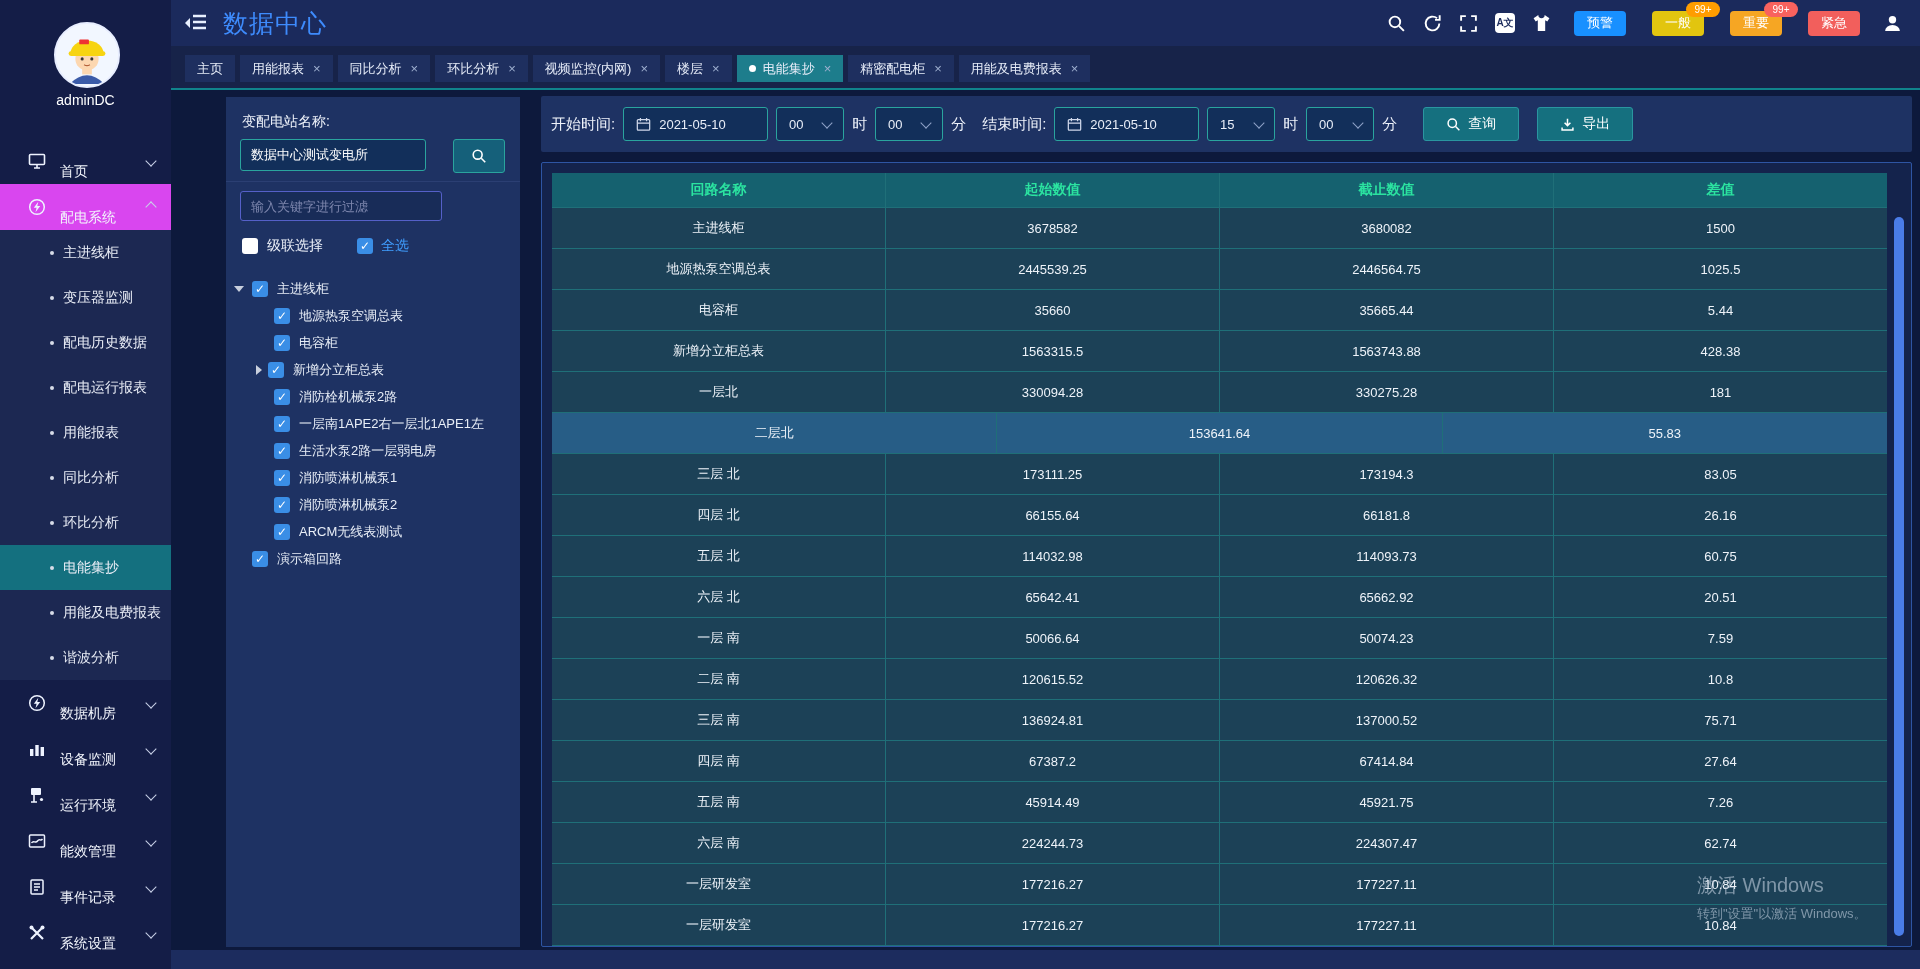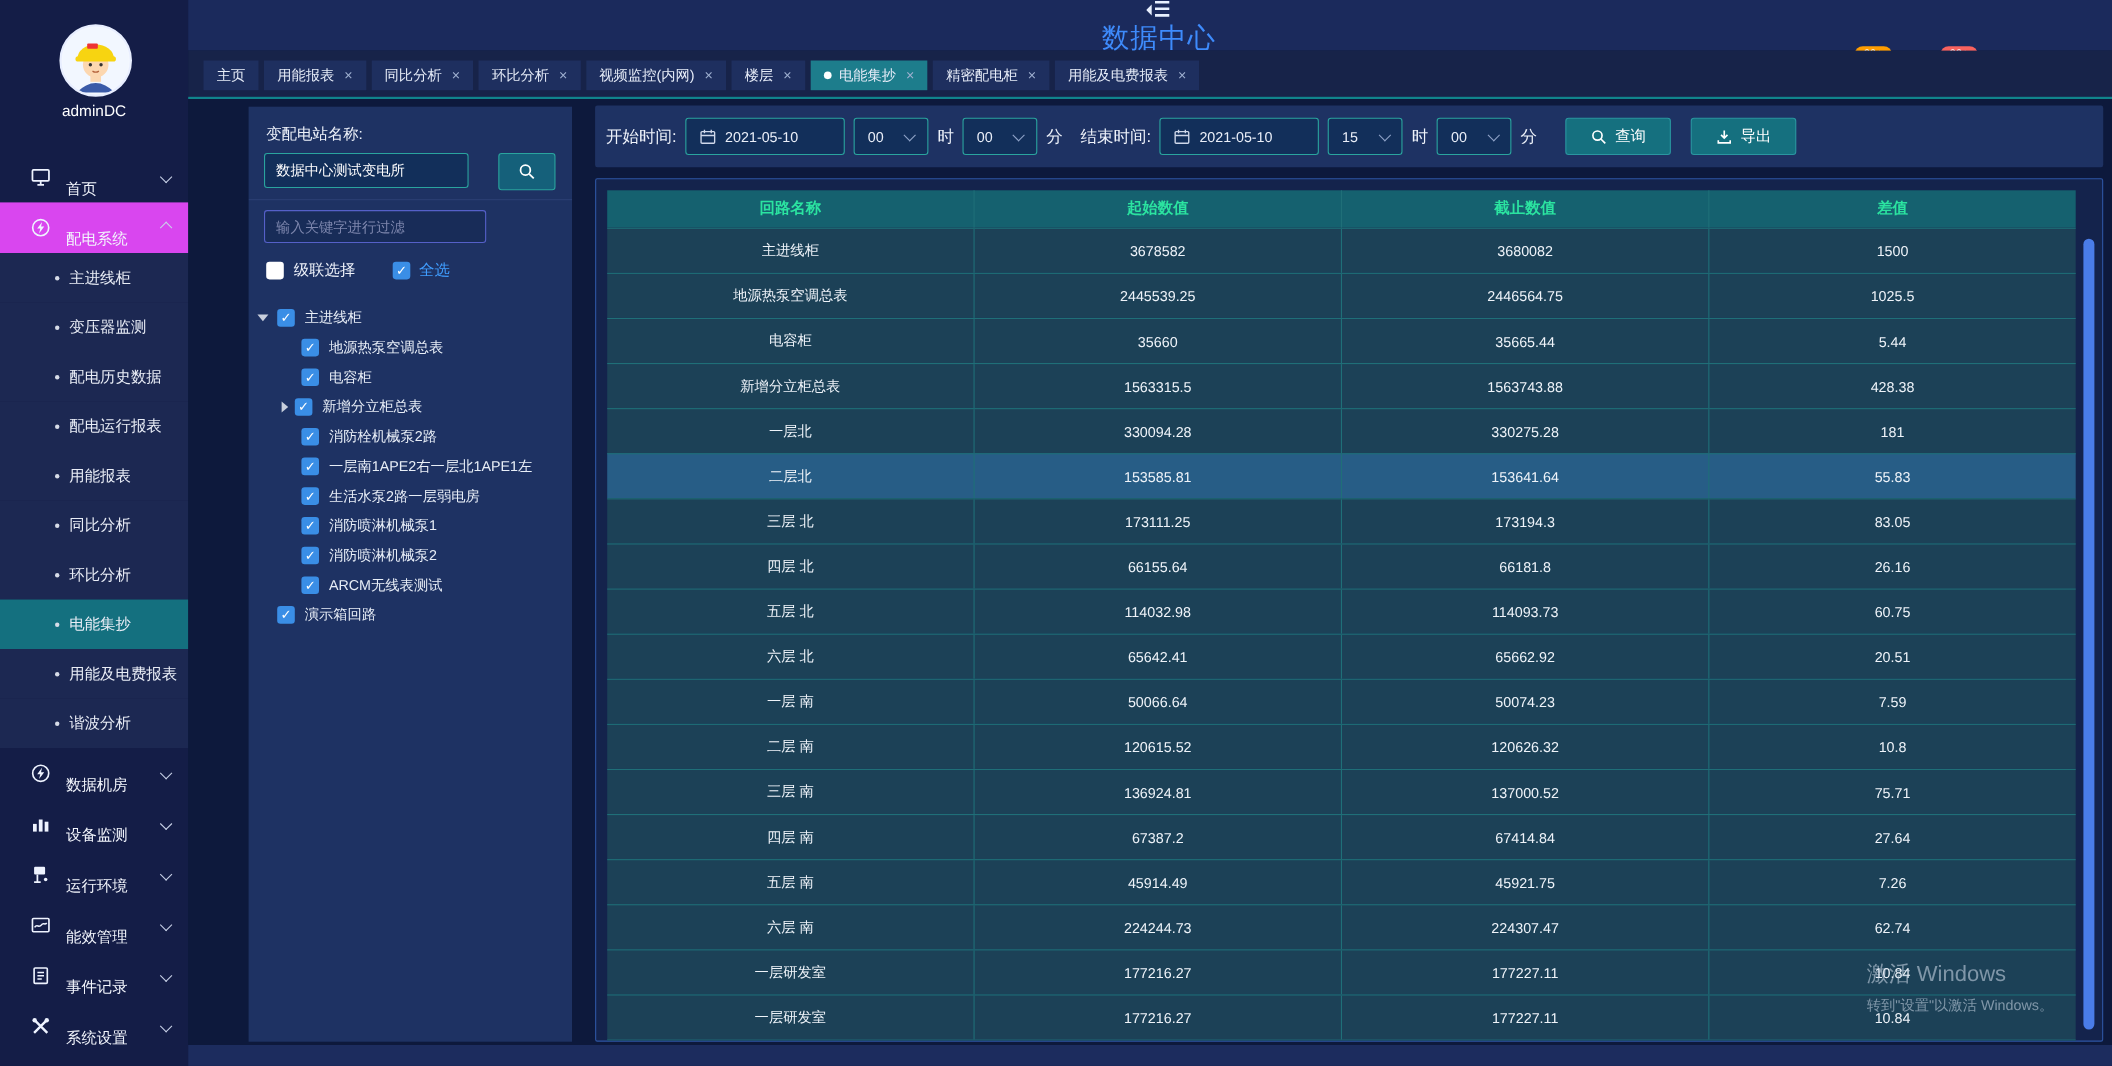--- a/index.html
+++ b/index.html
@@ -15,21 +15,21 @@
   .m-ic{width:18px;height:18px;margin-left:28px;color:#eef3ff;flex:none;}
   .m-ic svg{width:18px;height:18px;display:block;}
   .m-top .m-lb{margin-left:14px;font-size:14px;color:#f2f5fc;margin-top:21px;}
   .chev{width:7px;height:7px;border-right:1.5px solid #c9d2e8;border-bottom:1.5px solid #c9d2e8;margin-left:auto;margin-right:16px;transform:rotate(45deg);}
   .chev.up{transform:rotate(-135deg);}
   .m-sub{height:45px;display:flex;align-items:center;background:#1c2852;cursor:pointer;}
   .m-sub .dot{width:4px;height:4px;border-radius:50%;background:#d7dce8;margin-left:50px;flex:none;}
   .m-sub .m-lb{margin-left:9px;font-size:14px;color:#e9edf6;}
   .m-sub.active{background:#14707f;}
   
-  .hdr{position:absolute;left:171px;top:0;right:0;height:46px;background:#1b2a5c;display:flex;align-items:center;flex-direction:column;}
+  .hdr{position:absolute;left:171px;top:0;right:0;height:46px;background:#1b2a5c;display:flex;align-items:center;}
   .burger{margin-left:14px;width:22px;height:18px;color:#e8f0ff;cursor:pointer;}
   .burger svg{width:22px;height:18px;display:block;}
   .app-title{margin-left:16px;font-size:25px;font-weight:500;color:#3e8bfc;letter-spacing:1px;}
   .hdr-right{margin-left:auto;display:flex;align-items:center;gap:17px;margin-right:18px;}
   .h-ic{width:19px;height:19px;color:#ffffff;cursor:pointer;}
   .h-ic svg{width:19px;height:19px;display:block;}
   .h-translate{width:20px;height:20px;background:#ffffff;border-radius:4px;color:#1b2a5c;font-size:10px;font-weight:bold;display:flex;align-items:center;justify-content:center;cursor:pointer;}
   .alarm-btn{position:relative;height:25px;padding:0 13px;border-radius:4px;color:#fff;font-size:13px;display:flex;align-items:center;cursor:pointer;}
   .badge{position:absolute;top:-9px;right:-16px;min-width:26px;height:15px;border-radius:8px;color:#fff;font-size:10px;display:flex;align-items:center;justify-content:center;padding:0 4px;}
   
@@ -492,21 +492,20 @@
         <div class="tc">428.38</div>
       </div>
       <div class="t-row">
         <div class="tc">一层北</div>
         <div class="tc">330094.28</div>
         <div class="tc">330275.28</div>
         <div class="tc">181</div>
       </div>
       <div class="t-row hl">
         <div class="tc">二层北</div>
-        <div class="tc">153585.81</div>
         <div class="tc">153641.64</div>
         <div class="tc">55.83</div>
       </div>
       <div class="t-row">
         <div class="tc">三层 北</div>
         <div class="tc">173111.25</div>
         <div class="tc">173194.3</div>
         <div class="tc">83.05</div>
       </div>
       <div class="t-row">

